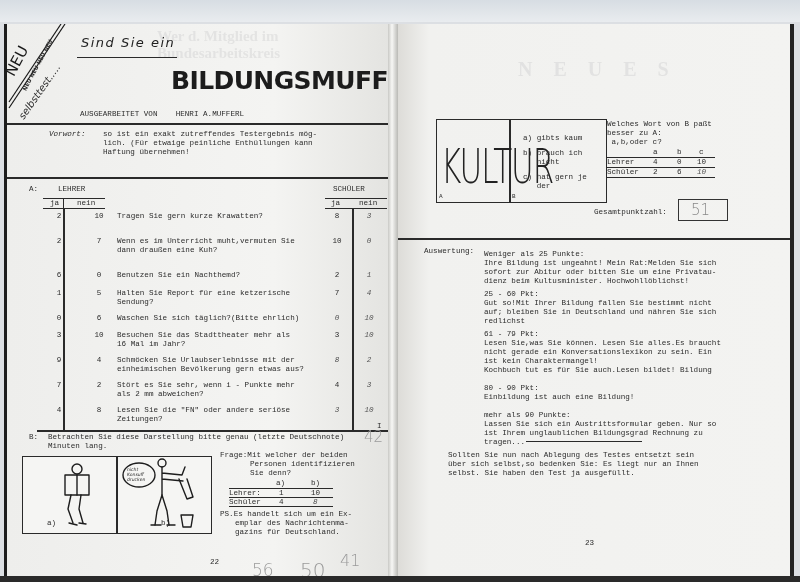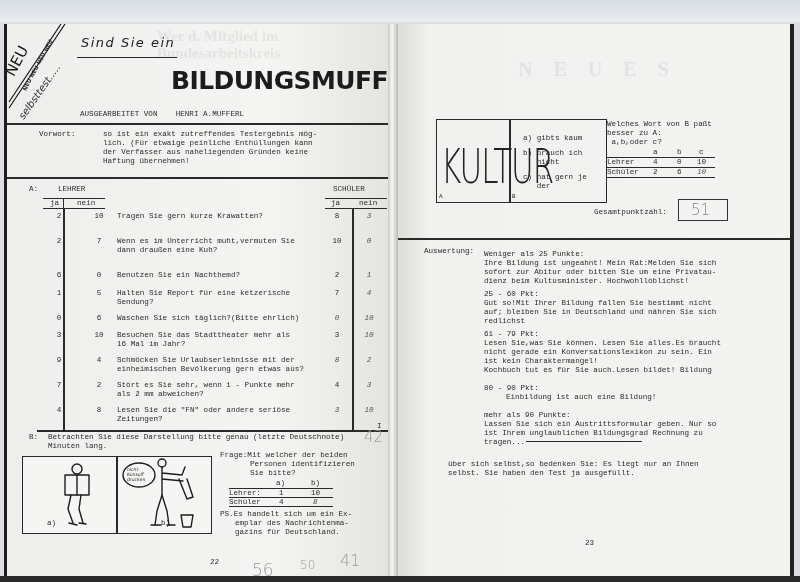--- a/index.html
+++ b/index.html
@@ -57,25 +57,24 @@
     </div>
 
     <div class="hand" style="left:74px;top:11px;font-size:13px;letter-spacing:1.5px;">Sind Sie ein</div>
     <div class="hline" style="left:70px;top:33px;width:100px;height:1.2px;"></div>
 
     <div class="title-big">BILDUNGSMUFFEL?</div>
 
     <div class="tw" style="left:73px;top:86px;">AUSGEARBEITET VON    HENRI A.MUFFERL</div>
     <div class="hline" style="left:0;top:99px;width:384px;"></div>
 
-    <div class="tw" style="left:32px;top:106px;">Vorwort:</div>
+    <div class="tw" style="left:42px;top:106px;font-style:italic;">Vorwort:</div>
     <div style="position:absolute;left:96px;top:106px;">
       <div class="tw" style="position:relative;">so ist ein exakt zutreffendes Testergebnis mög-</div>
       <div class="tw" style="position:relative;">lich. (Für etwaige peinliche Enthüllungen kann</div>
-      <div class="tw" style="position:relative;">der Verfasser aus naheliegenden Gründen keine</div>
       <div class="tw" style="position:relative;">Haftung übernehmen!</div>
     </div>
     <div class="hline" style="left:0;top:153px;width:384px;"></div>
 
     <div class="tw" style="left:22px;top:161px;">A:</div>
     <div class="tw" style="left:51px;top:161px;">LEHRER</div>
     <div class="tw" style="left:326px;top:161px;">SCHÜLER</div>
 
     <div class="hline" style="left:36px;top:174px;width:62px;height:1px;"></div>
     <div class="tw" style="left:43px;top:175px;">ja</div>
@@ -192,21 +191,21 @@
       <div style="position:absolute;left:104px;top:10px;font-family:'DejaVu Sans',sans-serif;font-style:italic;font-size:4.5px;line-height:5px;">
         <div>nicht</div>
         <div>Konsuff</div>
         <div>drucken</div>
       </div>
       <div class="tw" style="left:138px;top:62px;">b)</div>
     </div>
 
     <div class="tw" style="left:213px;top:427px;">Frage:Mit welcher der beiden</div>
     <div class="tw" style="left:243px;top:436px;">Personen identifizieren</div>
-    <div class="tw" style="left:243px;top:445px;">Sie bitte?</div>
+    <div class="tw" style="left:243px;top:445px;">Sie denn?</div>
 
     <div style="position:absolute;left:222px;top:455px;width:110px;height:28px;">
       <div class="tw" style="left:47px;top:0;">a)</div>
       <div class="tw" style="left:82px;top:0;">b)</div>
       <div class="hline" style="left:0;top:9px;width:104px;height:1px;"></div>
       <div class="tw" style="left:0;top:10px;">Lehrer:</div>
       <div class="tw" style="left:50px;top:10px;">1</div>
       <div class="tw" style="left:82px;top:10px;">10</div>
       <div class="hline" style="left:0;top:18px;width:104px;height:1px;"></div>
       <div class="tw" style="left:0;top:19px;">Schüler</div>
@@ -214,21 +213,21 @@
       <div class="tw strike" style="left:84px;top:19px;">8</div>
       <div class="hline" style="left:0;top:27px;width:104px;height:1px;"></div>
     </div>
 
     <div class="tw" style="left:213px;top:486px;">PS.Es handelt sich um ein Ex-</div>
     <div class="tw" style="left:228px;top:495px;">emplar des Nachrichtenma-</div>
     <div class="tw" style="left:228px;top:504px;">gazins für Deutschland.</div>
 
     <div class="tw" style="left:203px;top:534px;">22</div>
     <div class="pencil" style="left:245px;top:536px;font-size:17px;">56</div>
-    <div class="pencil" style="left:293px;top:534px;font-size:12px;text-align:right;">50</div>
+    <div class="pencil" style="left:293px;top:534px;font-size:20px;text-align:right;">50</div>
     <div class="pencil" style="left:333px;top:527px;font-size:16px;">41</div>
   </div>
 
   <div class="gutter"></div>
 
   <div class="page page-right">
     <div class="ghost" style="left:120px;top:34px;font-size:20px;letter-spacing:8px;">N E U E S</div>
 
     <div class="box" style="left:38px;top:95px;width:171px;height:84px;">
       <div class="vline" style="left:72px;top:0;height:82px;"></div>
@@ -286,31 +285,32 @@
       </div>
       <div style="margin-bottom:9px;">
         <div class="tw" style="position:relative;">61 - 79 Pkt:</div>
         <div class="tw" style="position:relative;">Lesen Sie,was Sie können. Lesen Sie alles.Es braucht</div>
         <div class="tw" style="position:relative;">nicht gerade ein Konversationslexikon zu sein. Ein</div>
         <div class="tw" style="position:relative;">ist kein Charaktermangel!</div>
         <div class="tw" style="position:relative;">Kochbuch tut es für Sie auch.Lesen bildet! Bildung</div>
       </div>
       <div style="margin-bottom:9px;">
         <div class="tw" style="position:relative;">80 - 90 Pkt:</div>
-        <div class="tw" style="position:relative;margin-left:22px;">Einbildung ist auch eine Bildung!</div>
+        <div class="tw" style="position:relative;">Einbildung ist auch eine Bildung!</div>
       </div>
       <div>
         <div class="tw" style="position:relative;">mehr als 90 Punkte:</div>
         <div class="tw" style="position:relative;">Lassen Sie sich ein Austrittsformular geben. Nur so</div>
         <div class="tw" style="position:relative;">ist Ihrem unglaublichen Bildungsgrad Rechnung zu</div>
         <div class="tw" style="position:relative;">tragen...</div>
       </div>
     </div>
 
     <div class="hline" style="left:128px;top:417px;width:116px;height:1px;"></div>
+    <div class="tw" style="left:50px;top:427px;">Sollten Sie nun nach Ablegung des Testes entsetzt sein</div>
     <div class="tw" style="left:50px;top:436px;">über sich selbst,so bedenken Sie: Es liegt nur an Ihnen</div>
     <div class="tw" style="left:50px;top:445px;">selbst. Sie haben den Test ja ausgefüllt.</div>
 
     <div class="tw" style="left:187px;top:515px;">23</div>
   </div>
 
   <div class="bottom-edge"></div>
 </div>
 
 </body></html>

